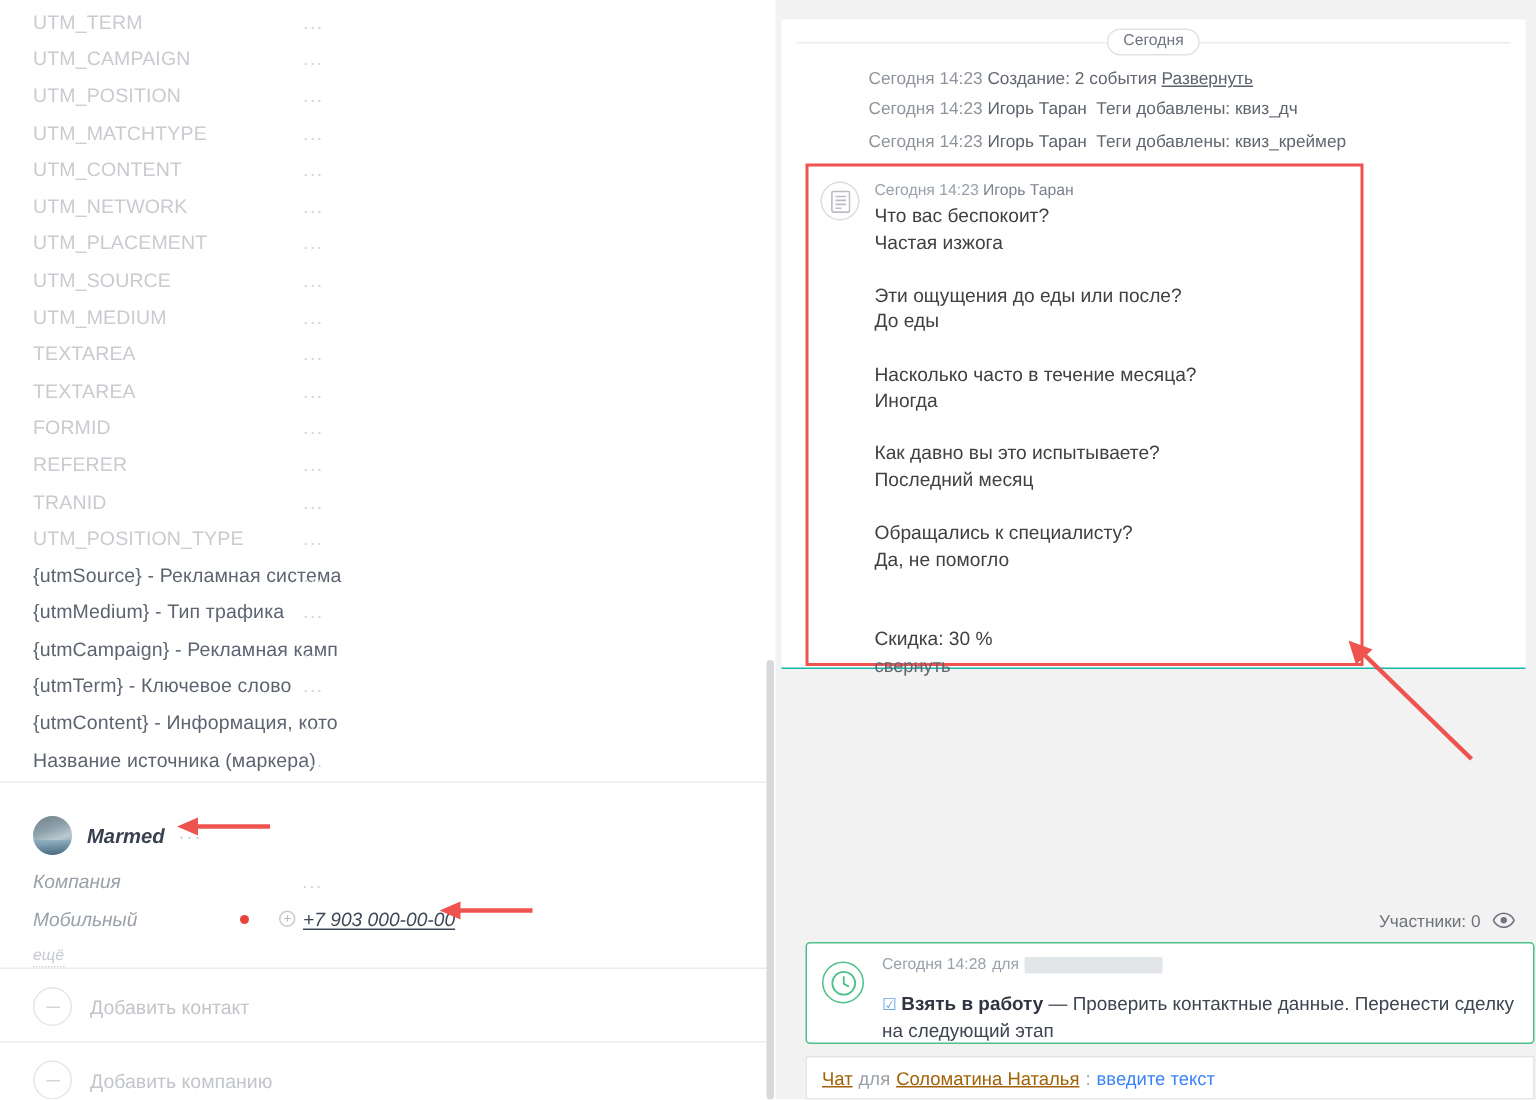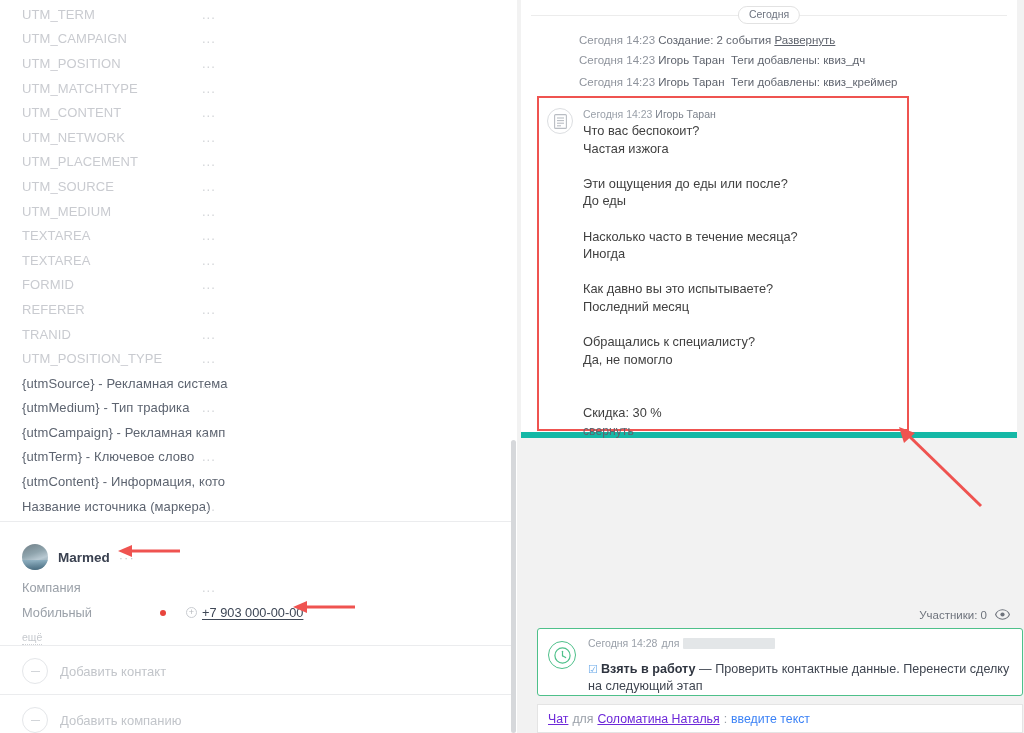--- a/index.html
+++ b/index.html
@@ -38,21 +38,21 @@
     line-height: 1;
   }
   .field-row { position: relative; text-align: right; }
 
   .divider {
     position: absolute; left: 0; width: 511px;
     height: 1px; background: #ebecee;
   }
 
   
-  .contact-block { position: absolute; left: 0; top: 521px; width: 408px; }
+  .contact-block { position: absolute; left: 0; top: 521px; width: 408px; font-style: italic; }
   .contact-head {
     display: flex; align-items: center;
     padding: 18px 0 0 22px; height: 54px;
   }
   .avatar {
     width: 26px; height: 26px; border-radius: 50%;
     background: linear-gradient(160deg,#6f7e86 0%,#8fa4ad 38%,#b9c9d2 60%,#5c7c8c 100%);
     flex: 0 0 auto; margin-right: 10px; overflow: hidden; position: relative;
   }
   .avatar::after {
@@ -112,23 +112,23 @@
     background: #d6d8db; border-radius: 3px;
   }
 
   
   .right-panel {
     position: absolute; left: 517px; top: 0;
     width: 507px; height: 733px;
     background: #f2f2f2;
   }
   .feed-card {
-    position: absolute; left: 4px; top: 0; width: 496px;
+    position: absolute; left: 4px; top: 13px; width: 496px;
     background: #ffffff;
-    border-bottom: 6px solid #14b8a6;
+    border-bottom: 1px solid #14b8a6;
   }
   .feed-top { height: 432px; position: relative; }
 
   .day-sep {
     position: absolute; top: 6px; left: 0; width: 496px; height: 18px;
   }
   .day-sep .line {
     position: absolute; top: 9px; left: 10px; right: 10px; height: 1px; background: #ececec;
   }
   .day-chip {
@@ -200,21 +200,21 @@
   .task-text b { color: #2f3540; }
   .check-ico { color: #6aa9e8; font-size: 11px; margin-right: 3px; }
 
   
   .chat-input {
     position: absolute; left: 20px; top: 704px;
     width: 486px; height: 29px;
     background: #ffffff; border: 1px solid #e4e4e4;
     display: flex; align-items: center; padding-left: 10px; gap: 4px;
   }
-  .chat-input .lnk { font-size: 12.3px; color: #6d28d9; text-decoration: underline; }
+  .chat-input .lnk { font-size: 12.3px; color: #a16207; text-decoration: underline; }
   .chat-input .mid { font-size: 12.3px; color: #9aa0a9; }
   .chat-input .ph { font-size: 12.3px; color: #3b82f6; }
 
   
   .arrow { position: absolute; pointer-events: none; }
   .a1 { left: 118px; top: 542px; }
   .a2 { left: 293px; top: 598px; }
   .a3 { left: 895px; top: 425px; }
 </style>
 </head>

